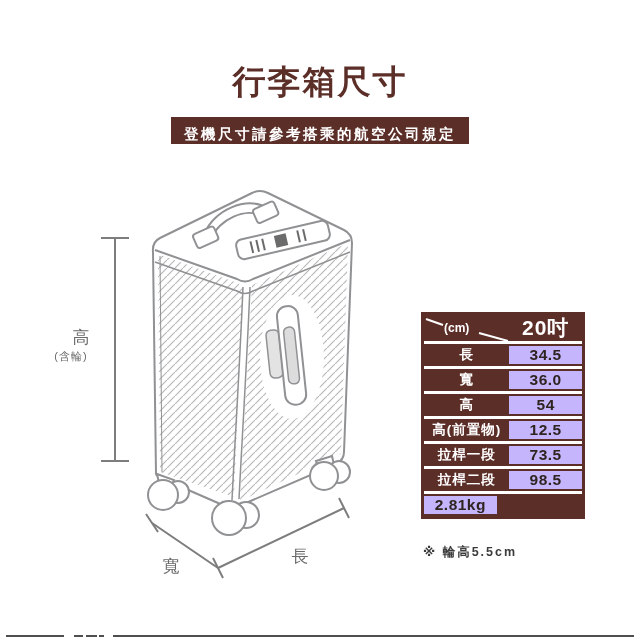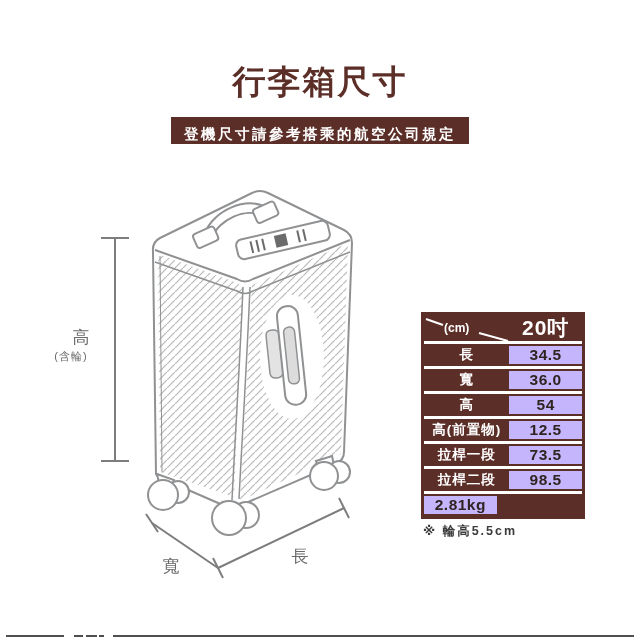--- a/index.html
+++ b/index.html
@@ -55,21 +55,21 @@
     text-align:center; line-height:22px; letter-spacing:1px; white-space:nowrap;
   }
   .trow .tvalue-wrap { width:46%; padding:2px 0; }
   .trow .tvalue {
     background:#c4b5fd; height:18px; line-height:18px;
     text-align:center; font-size:15.5px; font-weight:bold; color:#2f2420;
     letter-spacing:0.5px;
   }
 
   .footnote {
-    position:absolute; left:423px; top:523px;
+    position:absolute; left:423px; top:544px;
     color:#3c3c3c; font-size:12.5px; font-weight:bold; letter-spacing:2px;
   }
 
   
   .cutoff { position:absolute; top:635px; height:2px; background:#4f4f4f; }
 </style>
 </head>
 <body>
 
 <div class="page">

